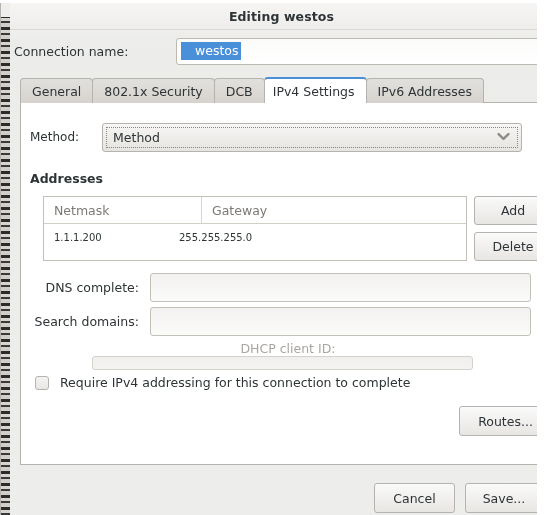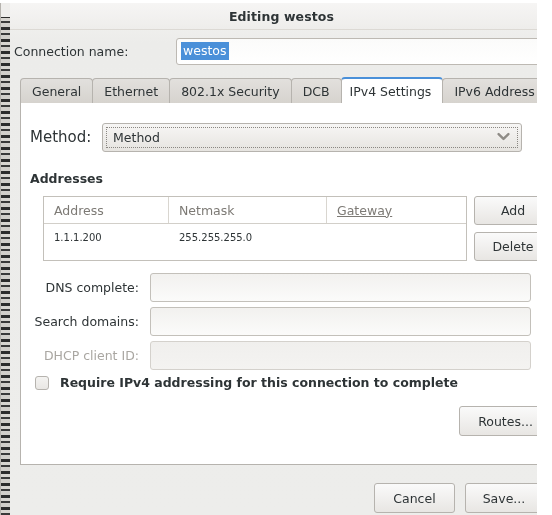--- a/index.html
+++ b/index.html
@@ -87,21 +87,21 @@
     background: linear-gradient(to bottom, #fbfbfa 0%, #ffffff 100%);
     border: 1px solid #bdb9b3;
     border-radius: 3px;
     display: flex;
     align-items: center;
     padding-left: 4px;
   }
   #conn-input .selected-text {
     background: #4a90d9;
     color: #ffffff;
-    padding: 1px 2px 2px 2px;
+    padding: 1px 2px 2px 14px;
     font-size: 12.5px;
     line-height: 15px;
   }
 
   
   #notebook {
     position: absolute;
     left: 19px; top: 74px;
     width: 522px; height: 388px;
   }
@@ -153,21 +153,21 @@
   #method-row {
     position: absolute;
     left: 0; top: 19px;
     width: 522px; height: 30px;
     display: flex;
     align-items: center;
   }
   #method-label {
     width: 72px;
     margin-left: 9px;
-    font-size: 15px;
+    font-size: 12px;
   }
   #method-combo {
     position: relative;
     width: 420px;
     height: 29px;
     background: linear-gradient(to bottom, #f7f6f5 0%, #e6e4e0 100%);
     border: 1px solid #b6b3ae;
     border-radius: 3px;
     display: flex;
     align-items: center;
@@ -216,21 +216,21 @@
   }
   #addr-table .th {
     font-size: 12.5px;
     color: #7d7a75;
     display: flex;
     align-items: center;
     padding-left: 10px;
     border-right: 1px solid #d9d6d0;
     height: 100%;
   }
-  #addr-table .th:last-child { border-right: none; text-decoration: underline; }
+  #addr-table .th:last-child { border-right: none; }
   #addr-table .tbody .tr {
     display: flex;
     height: 26px;
   }
   #addr-table .td {
     font-size: 10px;
     color: #2e3436;
     display: flex;
     align-items: center;
     padding-left: 10px;
@@ -267,21 +267,21 @@
   .field-row {
     position: absolute;
     left: 0;
     width: 522px;
     height: 29px;
     display: flex;
     align-items: center;
   }
   #row-dns    { top: 170px; }
   #row-search { top: 204px; }
-  #row-dhcp   { top: 238px; }
+  #row-dhcp   { top: 238px; flex-direction: column; }
 
   .field-label {
     width: 129px;
     text-align: right;
     padding-right: 11px;
     font-size: 12.5px;
     color: #2e3436;
   }
   .field-label.disabled { color: #a9a6a1; }
   .field-input {
@@ -306,21 +306,20 @@
   #check-box {
     width: 14px; height: 14px;
     background: linear-gradient(to bottom, #f4f3f1 0%, #e9e7e4 100%);
     border: 1px solid #b6b3ae;
     border-radius: 3px;
   }
   #check-label {
     margin-left: 11px;
     font-size: 12.5px;
     color: #2e3436;
-    font-weight: bold;
   }
 
   
   #routes-button {
     position: absolute;
     left: 438px; top: 303px;
     width: 93px; height: 30px;
   }
 
   
@@ -351,54 +350,50 @@
     </div>
   </div>
 
   <div id="notebook">
 
     <div id="tabstrip">
       <div class="tab">
         <span>General</span>
       </div>
       <div class="tab">
-        <span>Ethernet</span>
-      </div>
-      <div class="tab">
         <span>802.1x Security</span>
       </div>
       <div class="tab">
         <span>DCB</span>
       </div>
       <div class="tab active">
         <span>IPv4 Settings</span>
       </div>
       <div class="tab">
-        <span>IPv6 Address</span>
+        <span>IPv6 Addresses</span>
       </div>
     </div>
 
     <div id="tabpanel">
 
       <div id="method-row">
         <span id="method-label">Method:</span>
         <div id="method-combo">
           <span class="focus-ring"></span>
           <span class="value">Method</span>
           <svg class="chevron" viewBox="0 0 13 9">
             <path d="M1.6 1.6 L6.5 6.4 L11.4 1.6" fill="none" stroke="#8f8c87" stroke-width="2.4" stroke-linecap="round" stroke-linejoin="round"></path>
           </svg>
         </div>
       </div>
 
       <div id="addresses-heading">Addresses</div>
 
       <div id="addr-table">
         <div class="thead">
-          <div class="th col-0">Address</div>
           <div class="th col-1">Netmask</div>
           <div class="th col-2">Gateway</div>
         </div>
         <div class="tbody">
           <div class="tr">
             <div class="td col-0">1.1.1.200</div>
             <div class="td col-1">255.255.255.0</div>
           </div>
         </div>
       </div>

